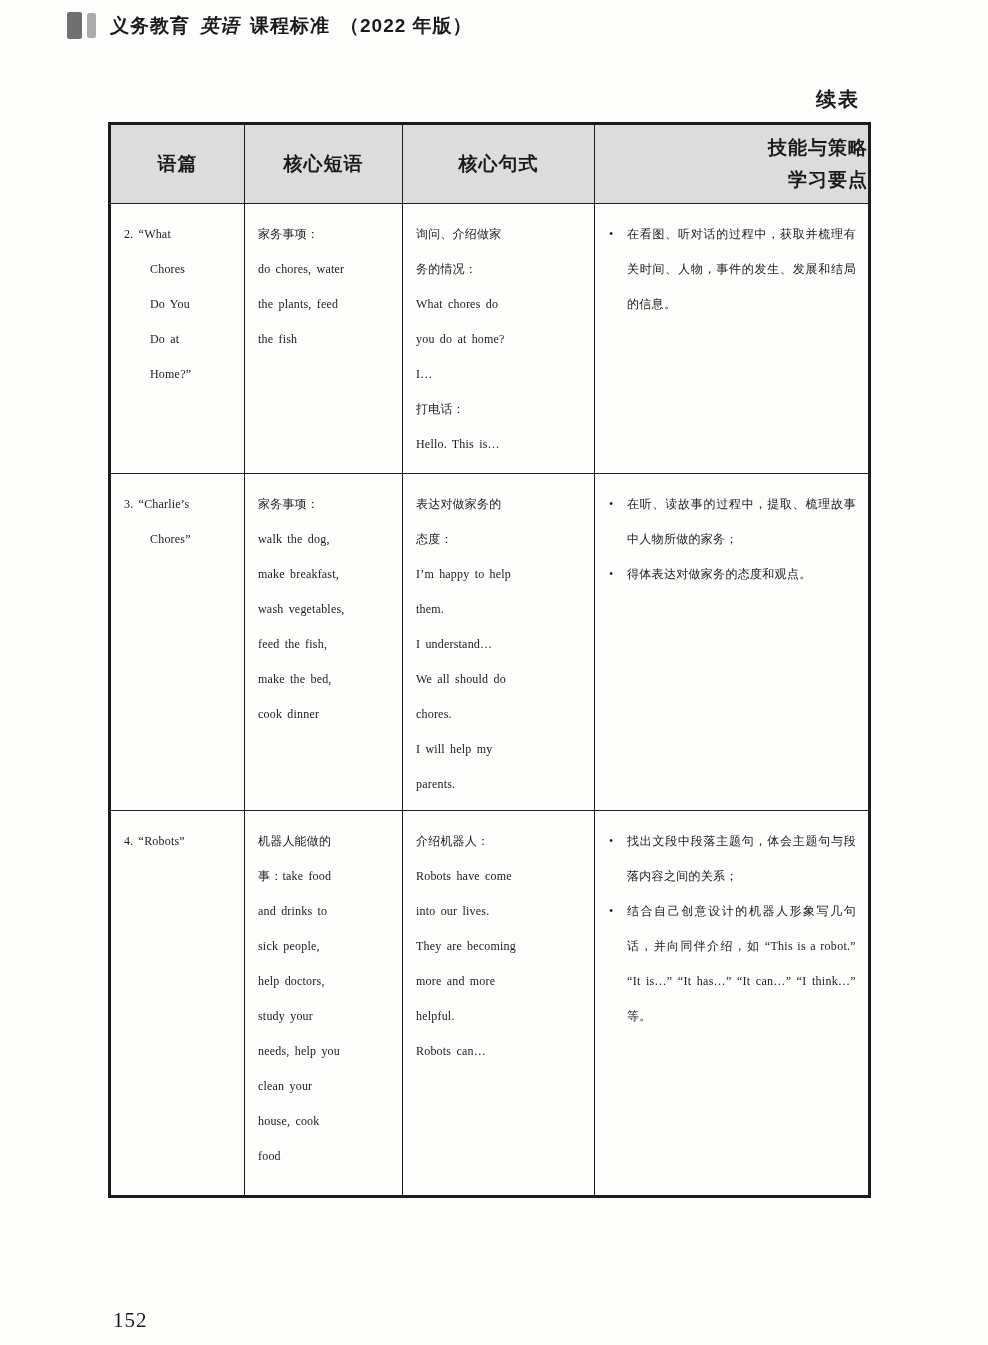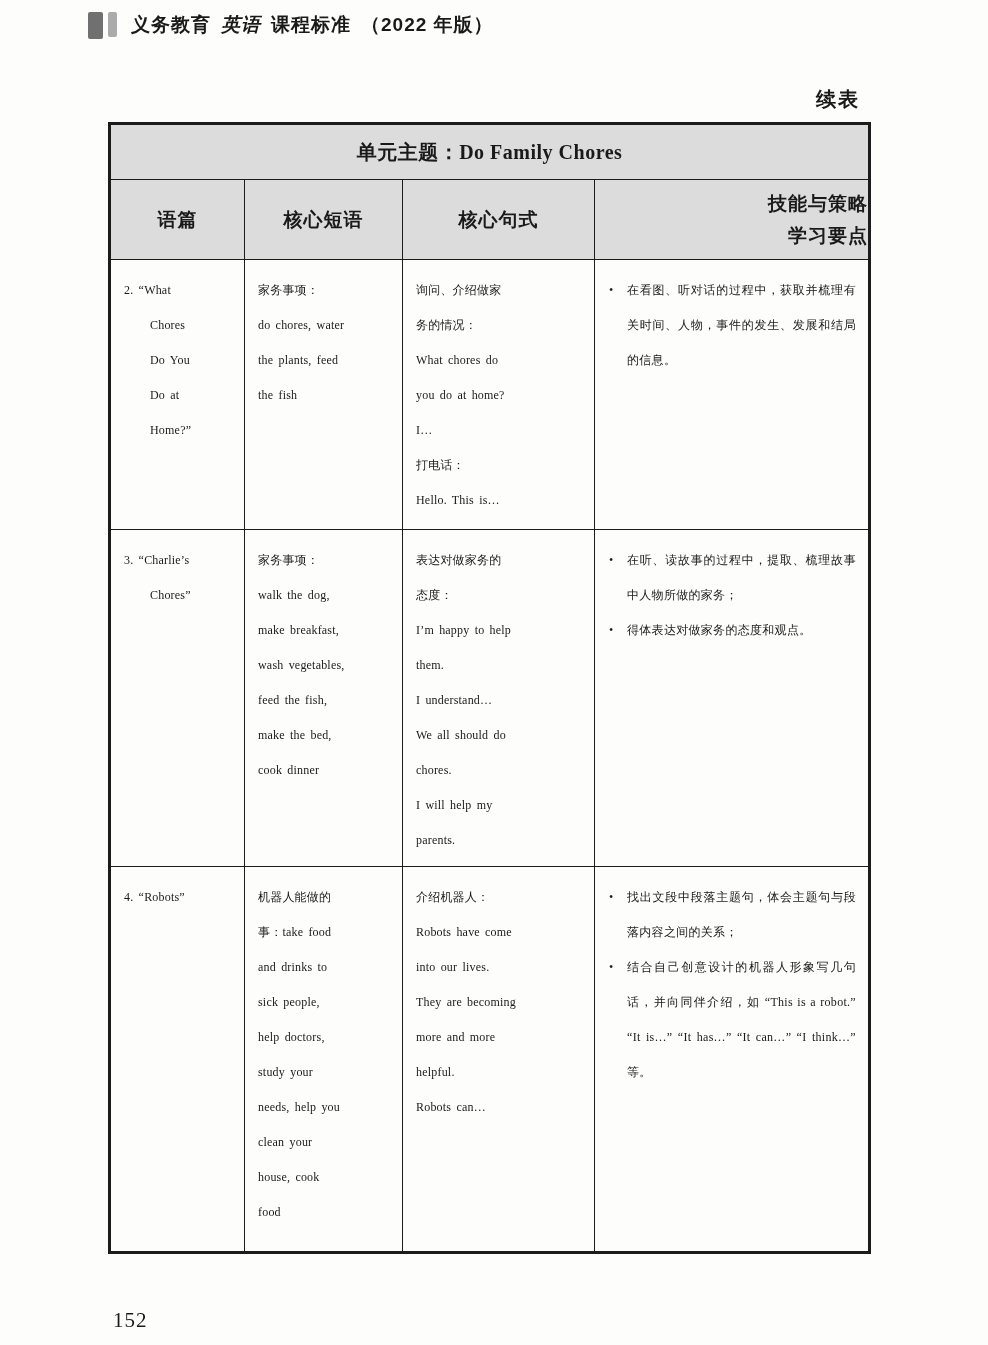--- a/index.html
+++ b/index.html
@@ -11,22 +11,22 @@
     margin: 0 auto;
     background: #fdfdfc;
     color: #1a1a1a;
     font-family: "Liberation Serif", serif;
     overflow: hidden;
   }
 
   
   .doc-header {
     position: absolute;
-    left: 88px; top: 12px;
-    display: flex; 
+    left: 67px; top: 12px;
+    display: flex; align-items: center;
     font-family: "Liberation Sans", sans-serif;
   }
   .logo-bar-dark  { display:inline-block; width: 15px; height: 27px; background: #707070; border-radius: 2px; margin-right: 5px; }
   .logo-bar-light { display:inline-block; width: 9px;  height: 25px; background: #ababab; border-radius: 2px; margin-right: 14px; }
   .ht { font-size: 19px; font-weight: bold; letter-spacing: 1px; }
   .ht + .ht { margin-left: 10px; }
   .ht-subject { font-style: italic; font-family: Liberation Serif, serif; }
   .ht-edition { font-weight: bold; }
 
   
@@ -121,23 +121,20 @@
   <div class="continued">续表</div>
 
   <table class="main-table">
     <colgroup>
       <col class="c1">
         <col class="c2">
         <col class="c3">
         <col class="c4">
     </colgroup>
     <thead>
-      <tr class="title-row">
-        <th colspan="4">单元主题：Do Family Chores</th>
-      </tr>
       <tr class="header-row">
         <th>语篇</th>
         <th>核心短语</th>
         <th>核心句式</th>
         <th>
           <div class="hdr-line">技能与策略</div>
           <div class="hdr-line">学习要点</div>
         </th>
       </tr>
     </thead>

